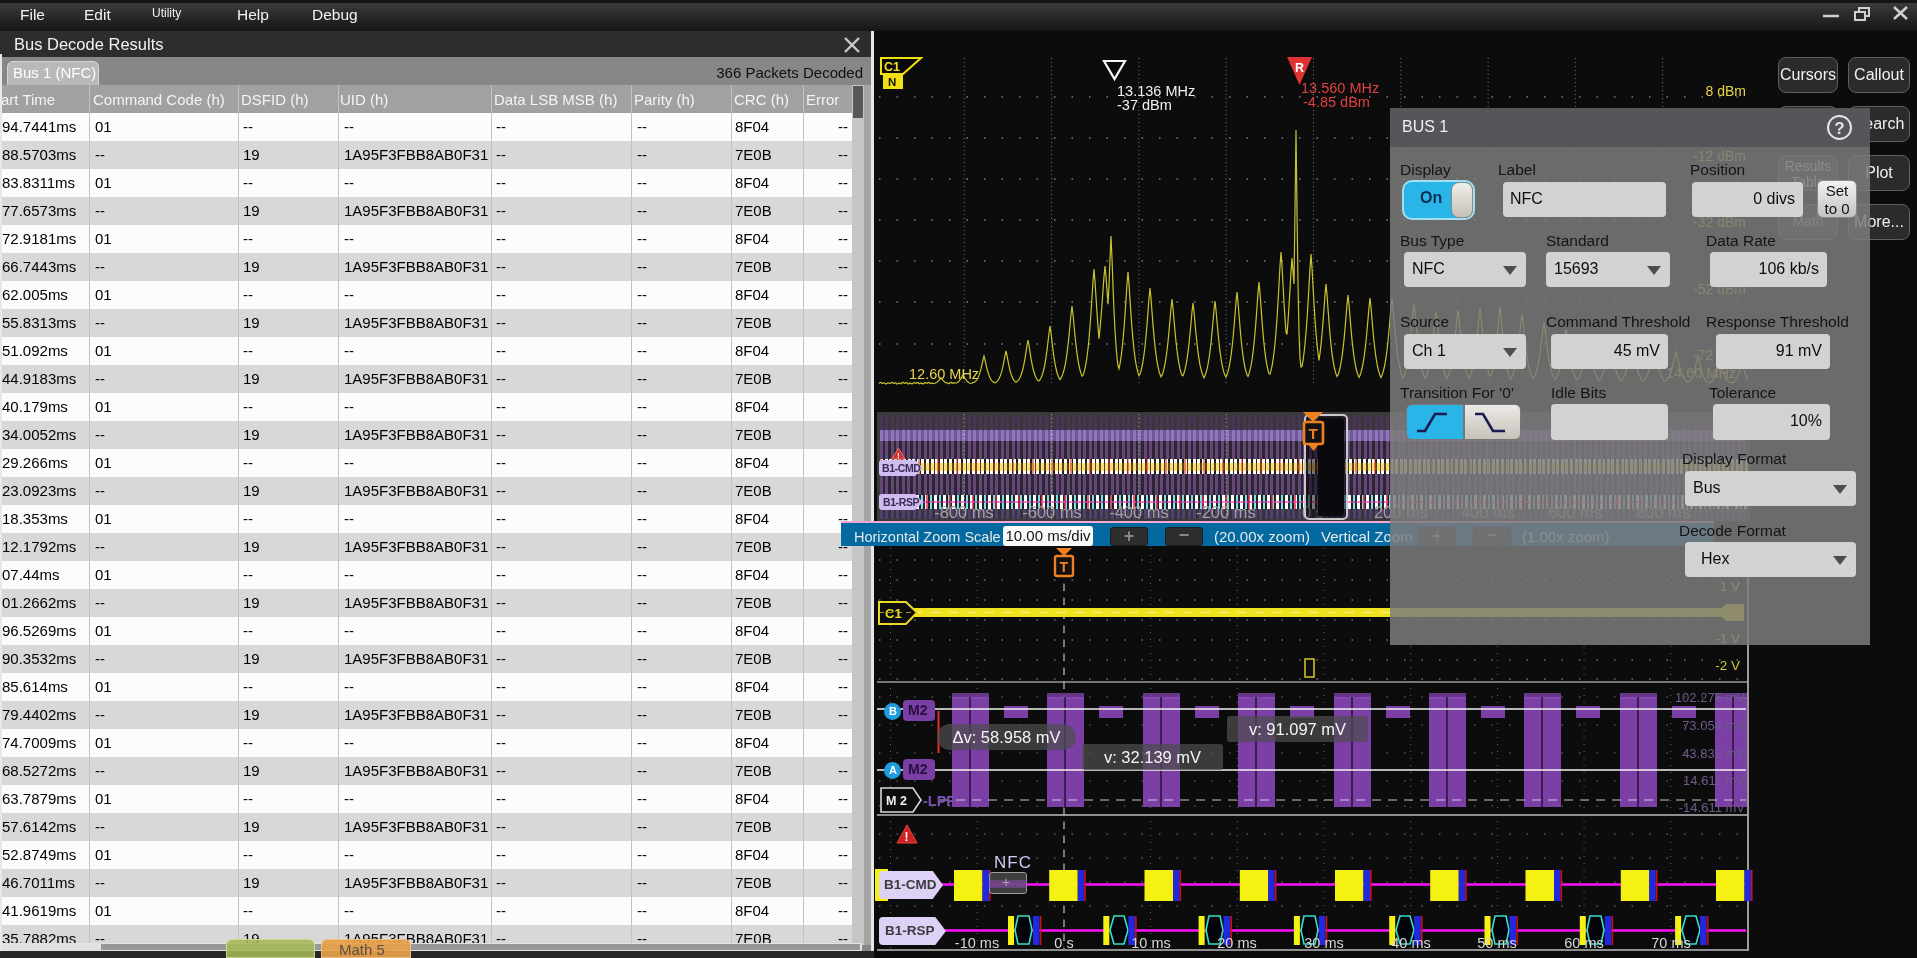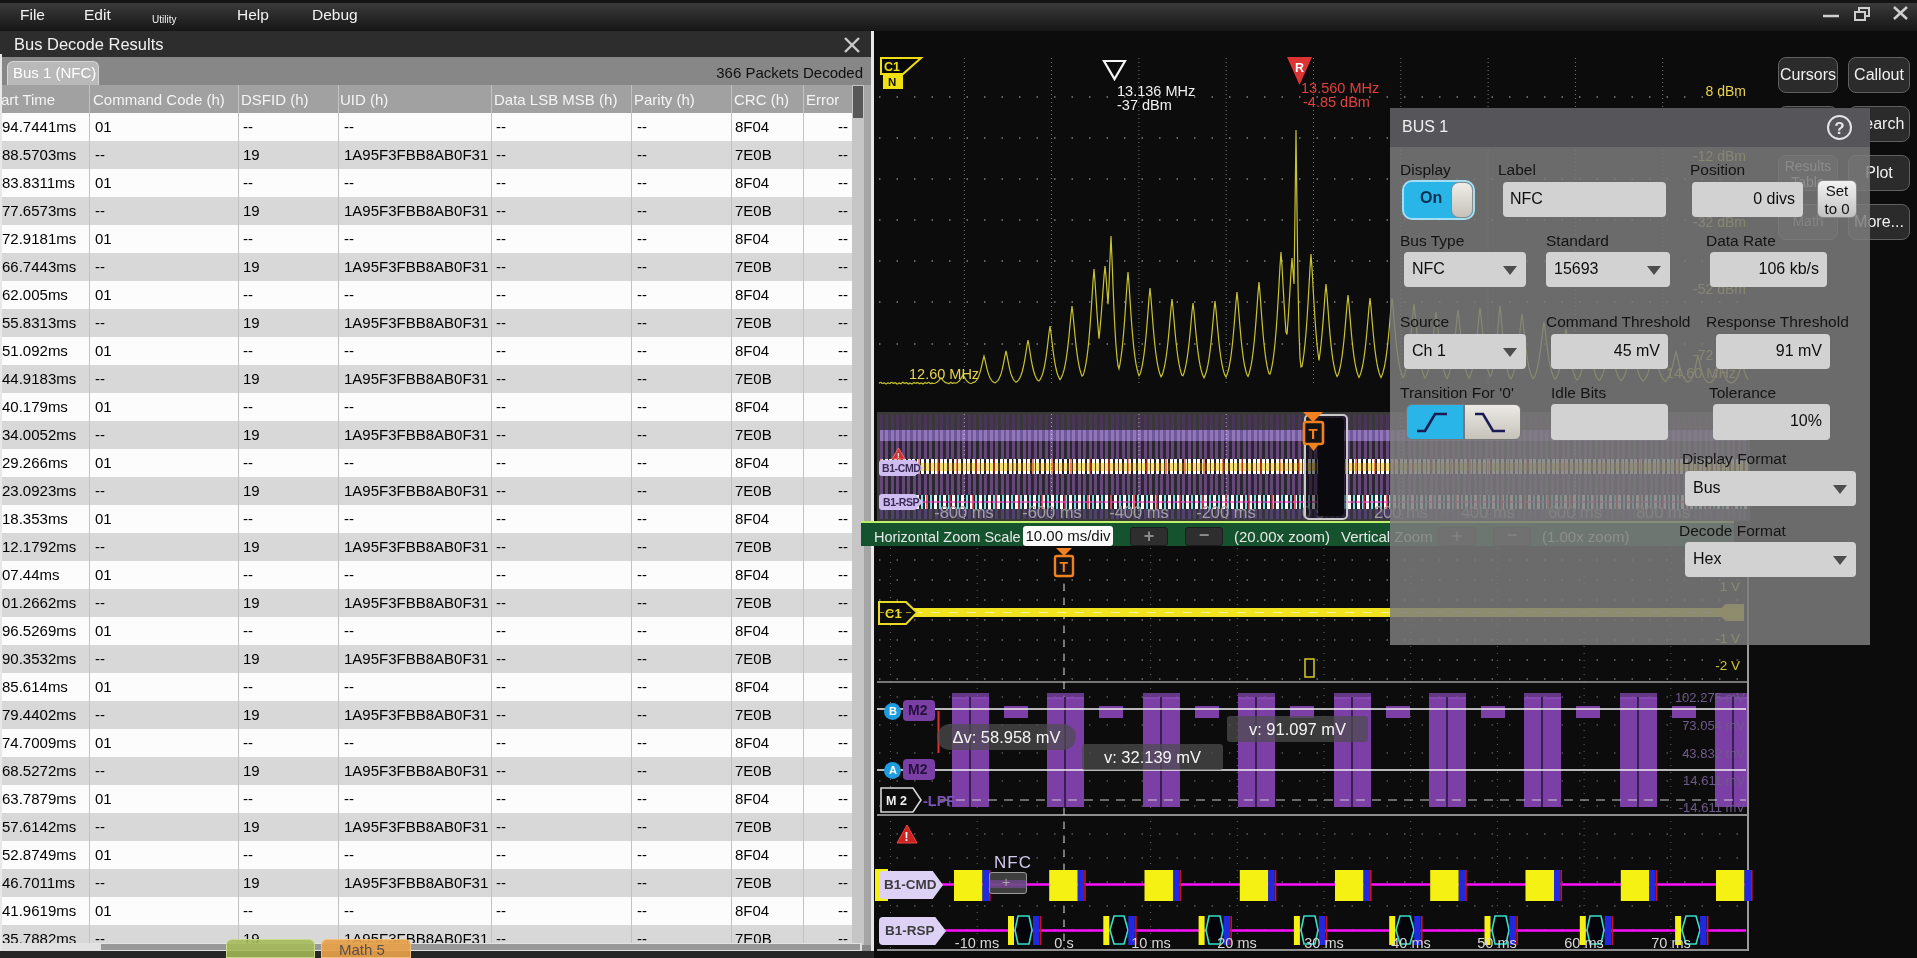--- a/index.html
+++ b/index.html
@@ -10,21 +10,21 @@
 .dd-arrow{position:absolute;right:9px;top:14px;width:0;height:0;border-left:7px solid transparent;border-right:7px solid transparent;border-top:9px solid #4d4d4d}
 .dlabel{font-size:15.5px;color:#141414;white-space:nowrap}
 .rbtn{position:absolute;background:#2b2b2b;border:1.5px solid #5f5f5f;border-radius:8px;color:#f0f0f0;font-size:16px;text-align:center}
 </style></head><body>
 <div id="root">
 
 <div class="abs" style="left:0;top:0;width:1917px;height:31px;background:linear-gradient(#3e3e3e,#161616)">
   <div class="abs" style="left:0;top:0;width:1917px;height:3px;background:#141414"></div>
   <div class="abs" style="left:20px;top:6px;color:#f2f2f2;font-size:15.5px">File</div>
   <div class="abs" style="left:84px;top:6px;color:#f2f2f2;font-size:15.5px">Edit</div>
-  <div class="abs" style="left:152px;top:14px;color:#f2f2f2;font-size:10px">Utility</div>
+  <div class="abs" style="left:152px;top:6px;color:#f2f2f2;font-size:12px">Utility</div>
   <div class="abs" style="left:237px;top:6px;color:#f2f2f2;font-size:15.5px">Help</div>
   <div class="abs" style="left:312px;top:6px;color:#f2f2f2;font-size:15.5px">Debug</div>
   <svg class="abs" style="left:1815px;top:0" width="100" height="24">
     <line x1="8" y1="16" x2="24" y2="16" stroke="#cfcfcf" stroke-width="2.5"></line>
     <rect x="44" y="8" width="10" height="8" fill="none" stroke="#cfcfcf" stroke-width="2"></rect>
     <rect x="40" y="12" width="10" height="8" fill="#2a2a2a" stroke="#cfcfcf" stroke-width="2"></rect>
     <line x1="79" y1="7" x2="92" y2="19" stroke="#cfcfcf" stroke-width="2.5"></line>
     <line x1="92" y1="7" x2="79" y2="19" stroke="#cfcfcf" stroke-width="2.5"></line>
   </svg>
 </div>
@@ -442,21 +442,21 @@
 
 <div class="abs" style="left:1304px;top:414px;width:44px;height:106px;border:2.5px solid #c9c9c9;border-radius:5px;background:rgba(8,6,12,0.55)"></div>
 <div class="abs" style="left:1318px;top:418px;width:26px;height:98px;background:#0a090d;border-radius:4px"></div>
 <svg class="abs" style="left:1296px;top:411px" width="40" height="44">
   <polygon points="7,1 27,1 17,11" fill="#f08020"></polygon>
   <rect x="8" y="11" width="19" height="22" fill="#131313" stroke="#f08020" stroke-width="2.6" rx="2"></rect>
   <text x="12.5" y="28" fill="#f08020" font-size="15" font-weight="bold">T</text>
   <polygon points="12,33 23,33 17.5,40" fill="#f08020"></polygon>
 </svg>
 
-<div class="abs" style="left:861px;top:521px;width:873px;height:25px;background:#14532d;border-top:2px solid #bef264">
+<div class="abs" style="left:841px;top:521px;width:873px;height:25px;background:#0369a1;border-top:2px solid #f9a8d4">
   <div class="abs" style="left:13px;top:6px;font-size:14.5px;color:#e8e8e8">Horizontal Zoom Scale</div>
   <div class="abs" style="left:162px;top:3px;width:90px;height:20px;background:#fafafa;border-radius:3px;text-align:center;font-size:15px;color:#111;line-height:20px">10.00 ms/div</div>
   <div class="abs" style="left:269px;top:4px;width:38px;height:19px;background:#2e2e2e;border-radius:3px;border:1px solid #1c1c1c;text-align:center;line-height:16px;color:#8a8a8a;font-size:18px;font-weight:bold">+</div>
   <div class="abs" style="left:324px;top:4px;width:38px;height:19px;background:#2e2e2e;border-radius:3px;border:1px solid #1c1c1c;text-align:center;line-height:15px;color:#8a8a8a;font-size:18px;font-weight:bold">−</div>
   <div class="abs" style="left:373px;top:5px;font-size:15px;color:#e8e8e8">(20.00x zoom)</div>
   <div class="abs" style="left:480px;top:5px;font-size:15px;color:#e8e8e8">Vertical Zoom</div>
   <div class="abs" style="left:577px;top:4px;width:38px;height:19px;background:#2e2e2e;border-radius:3px;border:1px solid #1c1c1c;text-align:center;line-height:16px;color:#8a8a8a;font-size:18px;font-weight:bold">+</div>
   <div class="abs" style="left:632px;top:4px;width:38px;height:19px;background:#2e2e2e;border-radius:3px;border:1px solid #1c1c1c;text-align:center;line-height:15px;color:#8a8a8a;font-size:18px;font-weight:bold">−</div>
   <div class="abs" style="left:681px;top:5px;font-size:15px;color:#e8e8e8">(1.00x zoom)</div>
 </div>
@@ -712,14 +712,14 @@
   <svg width="55" height="34">
         <polyline points="10,9 18,9 28,26 40,26" fill="none" stroke="#1c1c55" stroke-width="2.6"></polyline>
       </svg>
 </div>
 <div class="abs inp" style="left:1551px;top:404px;width:117px;height:36px"></div>
 <div class="abs inp" style="left:1713px;top:404px;width:117px;height:36px;text-align:right;padding-right:8px">10%</div>
 
 <div class="abs dlabel" style="left:1682px;top:450px">Display Format</div>
 <div class="abs inp" style="left:1685px;top:471px;width:171px;height:35px;padding-left:8px">Bus<span class="dd-arrow"></span></div>
 <div class="abs dlabel" style="left:1679px;top:522px">Decode Format</div>
-<div class="abs inp" style="left:1685px;top:542px;width:171px;height:35px;padding-left:8px">Hex<span class="dd-arrow"></span></div>
+<div class="abs inp" style="left:1685px;top:542px;width:171px;height:35px;padding-left:16px">Hex<span class="dd-arrow"></span></div>
 
 </div>
 </body></html>

